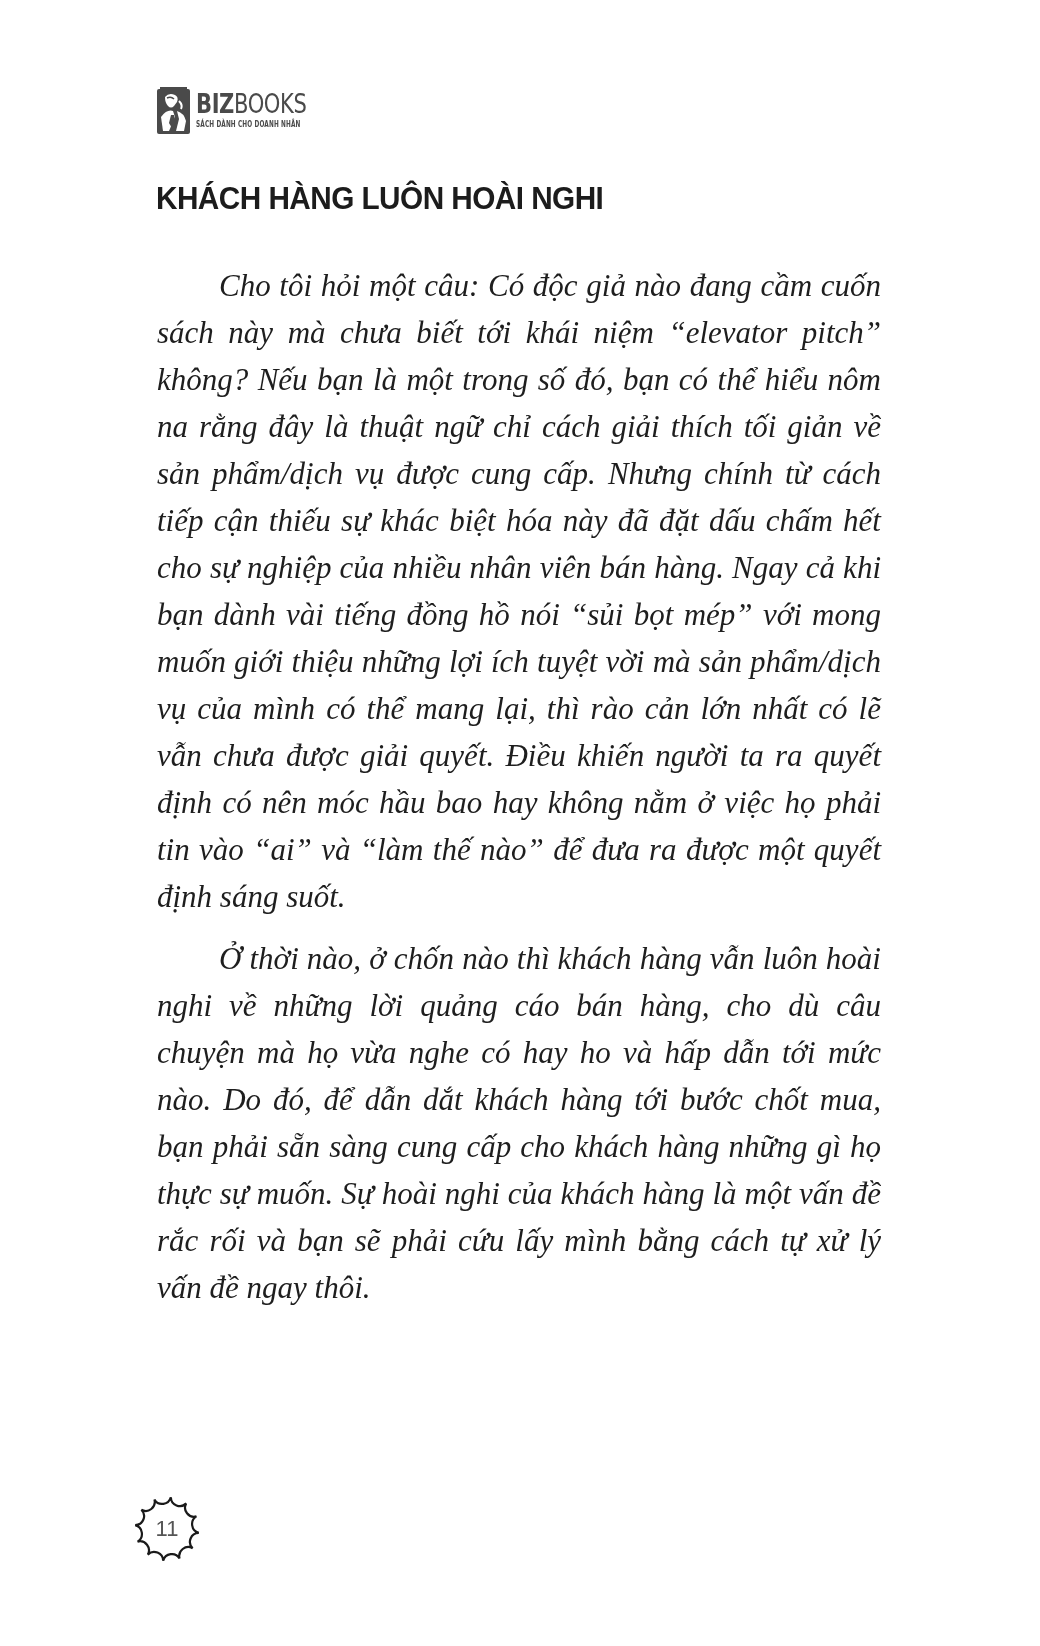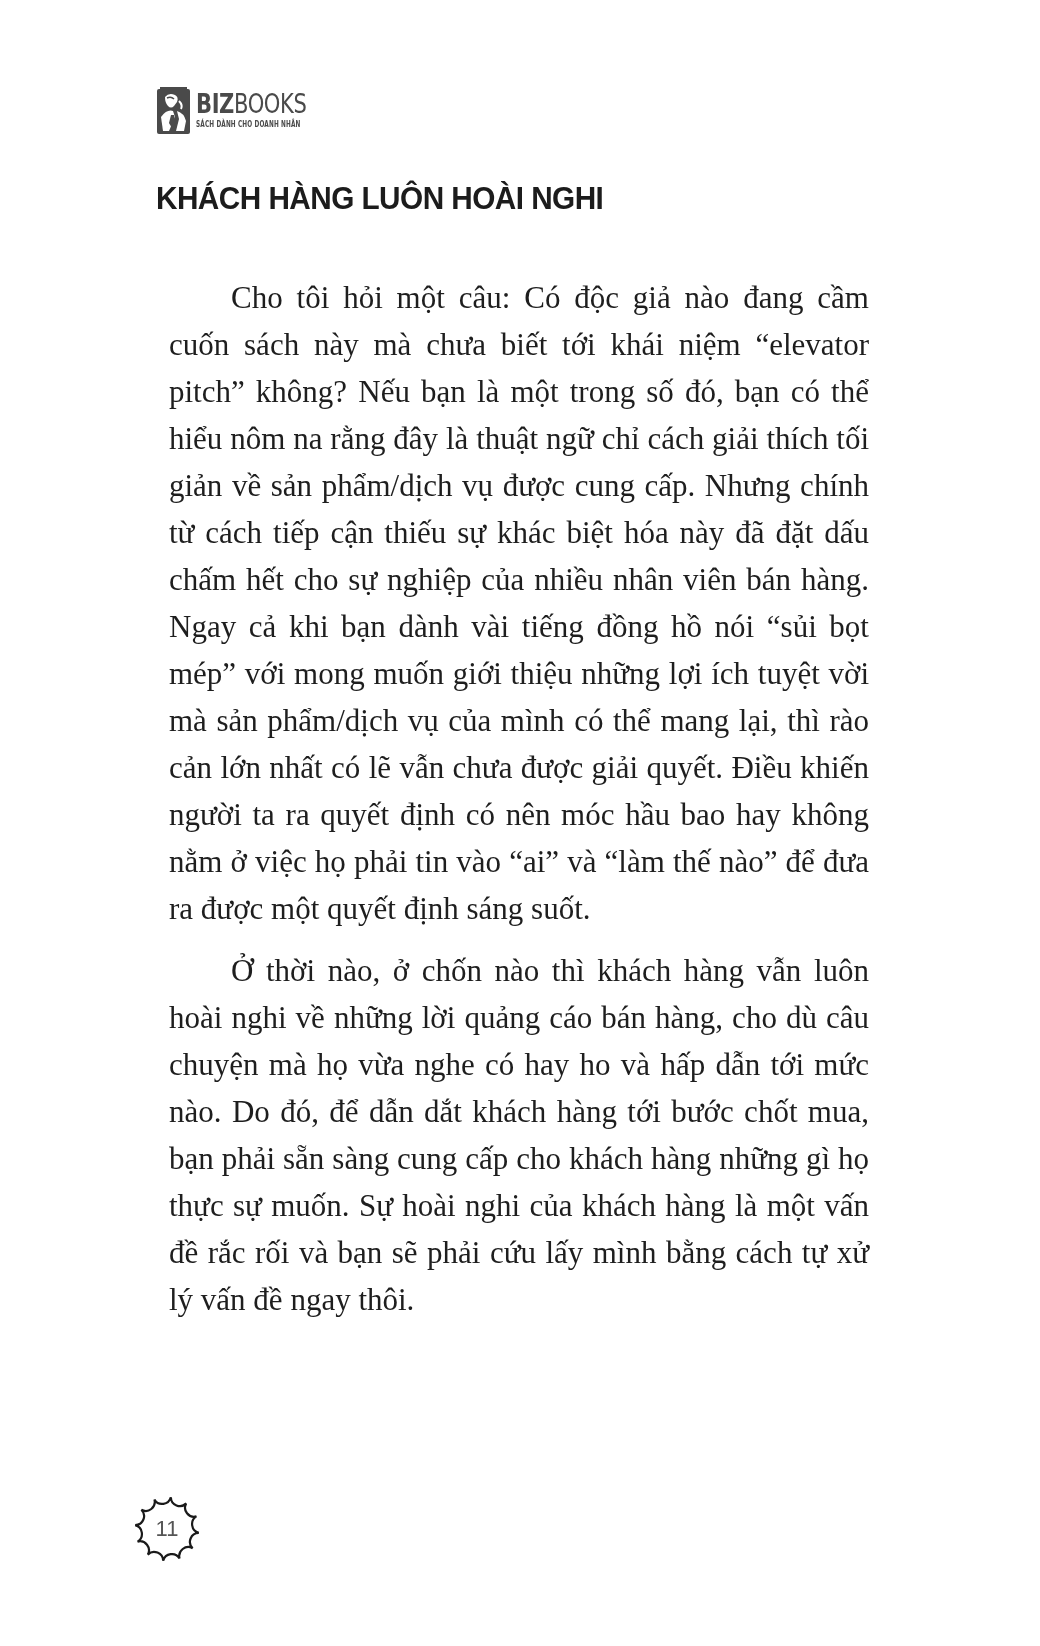--- a/index.html
+++ b/index.html
@@ -80,24 +80,25 @@
       position: absolute;
       left: 157px;
       top: 262px;
       width: 724px;
       font-family: "Liberation Serif", serif;
       font-size: 31px;
       line-height: 47px;
       color: #1e1e1e;
     }
     .body-text p {
-      margin: 12px;
+      margin: 0;
       text-indent: 62px;
       text-align: justify;
       text-align-last: left;
+      font-style: italic;
     }
     .body-text p + p {
       margin-top: 15px;
     }
     .page-badge {
       position: absolute;
       left: 131px;
       top: 1494px;
       width: 72px;
       height: 70px;

